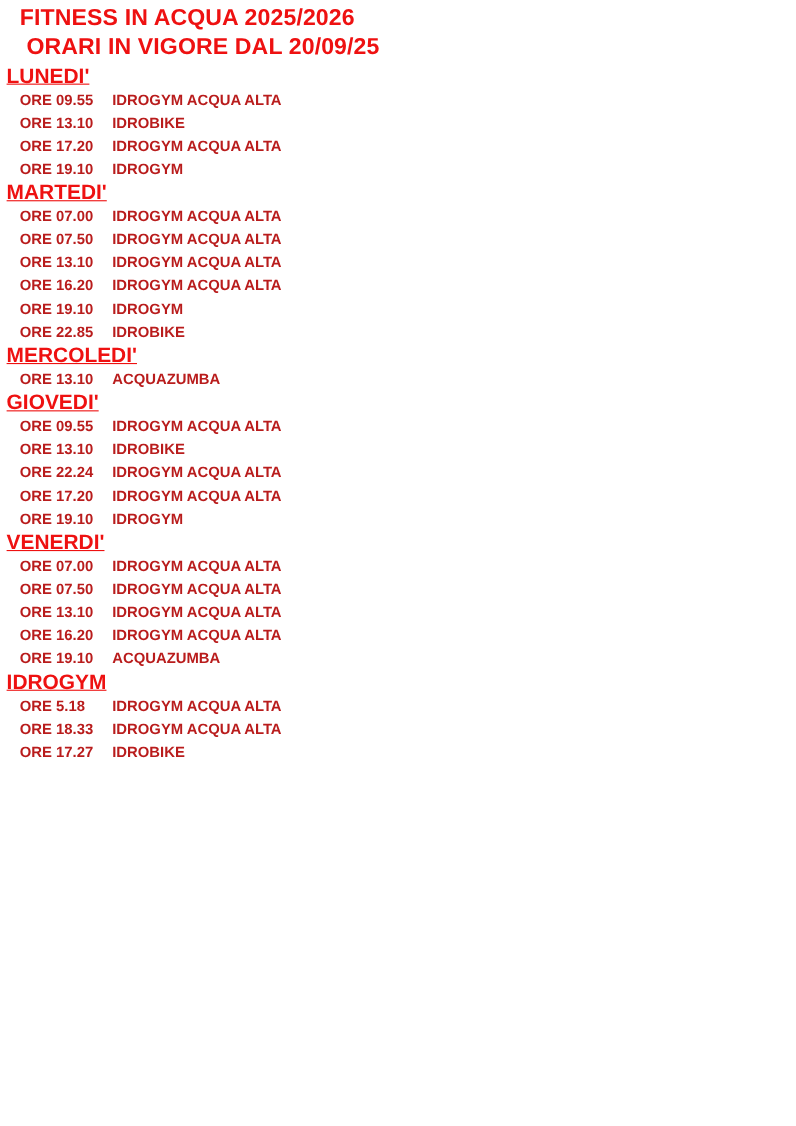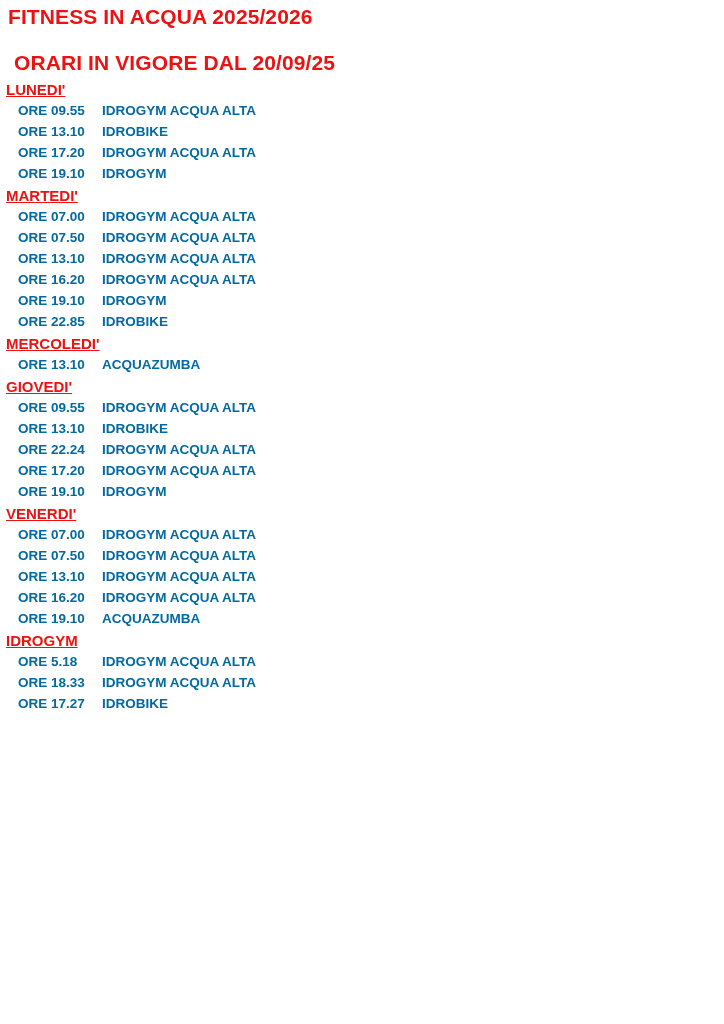--- a/index.html
+++ b/index.html
@@ -15,57 +15,56 @@
     overflow: hidden;
   }
   .page {
     position: relative;
     width: 724px;
     height: 1024px;
     padding: 0;
     box-sizing: border-box;
   }
   .title-block {
-    padding: 4px 0 0 8px;
+    padding: 4px 0 0 18px;
   }
   .title-line {
     color: #ee1111;
     font-weight: bold;
     font-size: 21px;
     line-height: 26px;
     letter-spacing: 0.1px;
     white-space: nowrap;
   }
   .title-line-2 {
     padding-left: 6px;
-    margin-top: 20px;
   }
   .schedule {
     padding: 2px 0 0 6px;
   }
   .day-header {
     color: #ee1111;
     font-weight: bold;
-    font-size: 15px;
+    font-size: 19px;
     line-height: 21px;
     text-decoration: underline;
     display: inline-block;
     margin-top: 1px;
     margin-bottom: 0px;
   }
   .day-block {
     margin-bottom: 0px;
   }
   .entry {
     display: flex;
     align-items: baseline;
     font-size: 13.5px;
     font-weight: bold;
     line-height: 21px;
-    color: #0369a1;
+    color: #b91c1c;
     padding-left: 12px;
     white-space: nowrap;
   }
   .entry .time {
     min-width: 84px;
     display: inline-block;
   }
   .entry .activity {
     display: inline-block;
   }

